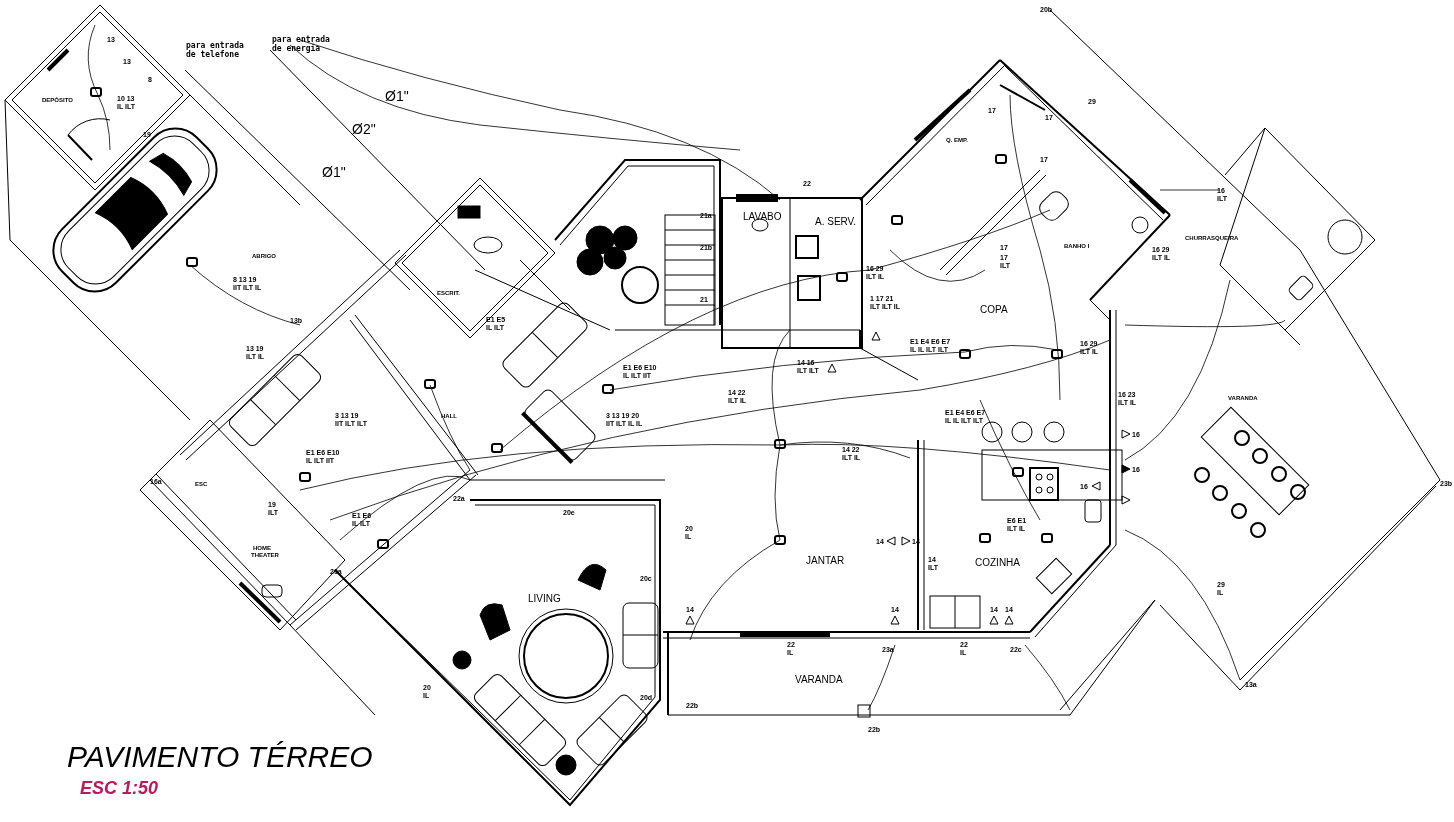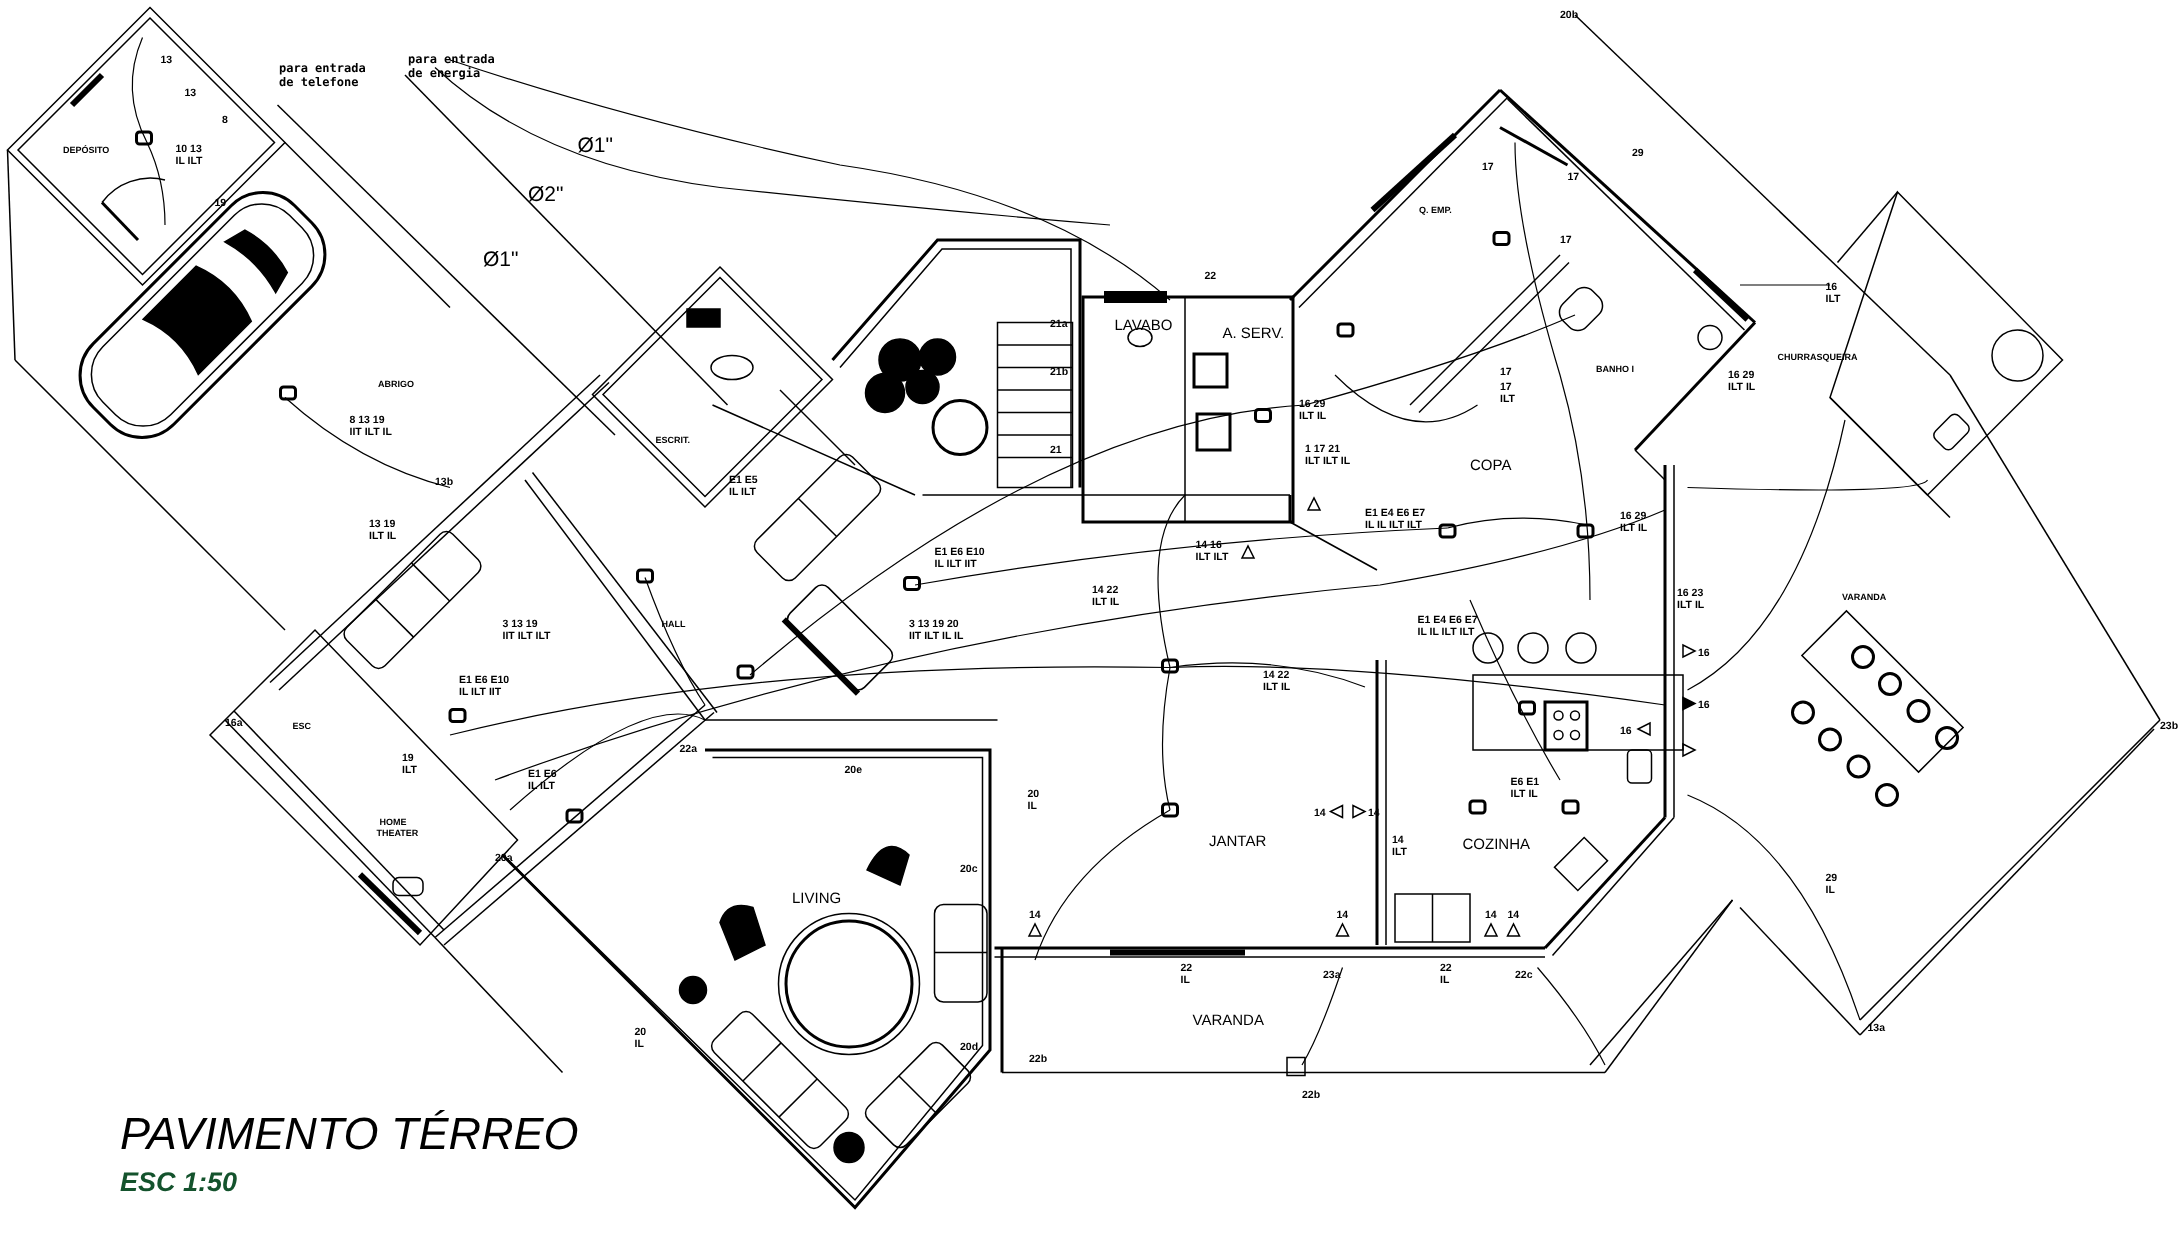--- a/index.html
+++ b/index.html
@@ -8,22 +8,22 @@
   .w { stroke:#000; fill:none; stroke-width:1; }
   .w2 { stroke:#000; fill:none; stroke-width:2; }
   .thick { stroke:#000; fill:none; stroke-width:4; }
   .thin { stroke:#000; fill:none; stroke-width:0.8; }
   .solid { fill:#000; stroke:#000; }
   .lbl { font-family:"Liberation Sans", sans-serif; font-size:7px; font-weight:bold; fill:#000; }
   .room { font-family:"Liberation Sans", sans-serif; font-size:10px; fill:#000; }
   .room-s { font-family:"Liberation Sans", sans-serif; font-size:6px; font-weight:bold; fill:#000; }
   .note { font-family:"DejaVu Sans Mono", monospace; font-size:8px; font-weight:bold; fill:#000; }
   .dia { font-family:"Liberation Sans", sans-serif; font-size:14px; fill:#000; }
-  .title { position:absolute; left:80px; top:740px; font-family:"Liberation Sans", sans-serif; font-size:30px; font-style:italic; color:#000; letter-spacing:0px; }
-  .scale { position:absolute; left:80px; top:778px; font-family:"Liberation Sans", sans-serif; font-size:18px; font-style:italic; font-weight:bold; color:#14532d; }
+  .title { position:absolute; left:67px; top:740px; font-family:"Liberation Sans", sans-serif; font-size:30px; font-style:italic; color:#000; letter-spacing:0px; }
+  .scale { position:absolute; left:80px; top:778px; font-family:"Liberation Sans", sans-serif; font-size:18px; font-style:italic; font-weight:bold; color:#be185d; }
 </style>
 </head>
 <body>
 
 <svg id="plan" width="1454" height="822" viewBox="0 0 1454 822">
 
   <g>
     <polygon class="w" points="100,5 190,95 95,190 5,100"></polygon>
     <polygon class="w" points="100,12 183,95 95,183 12,100"></polygon>
     <line class="thick" x1="48" y1="70" x2="68" y2="50"></line>

